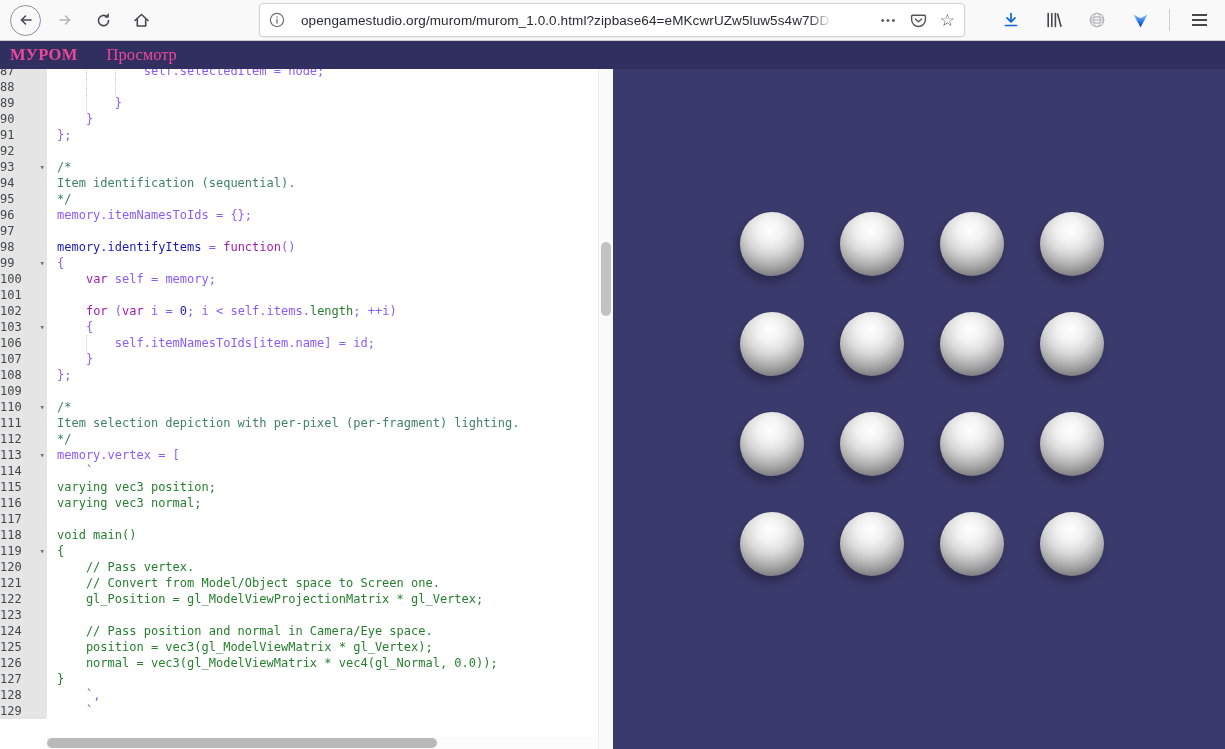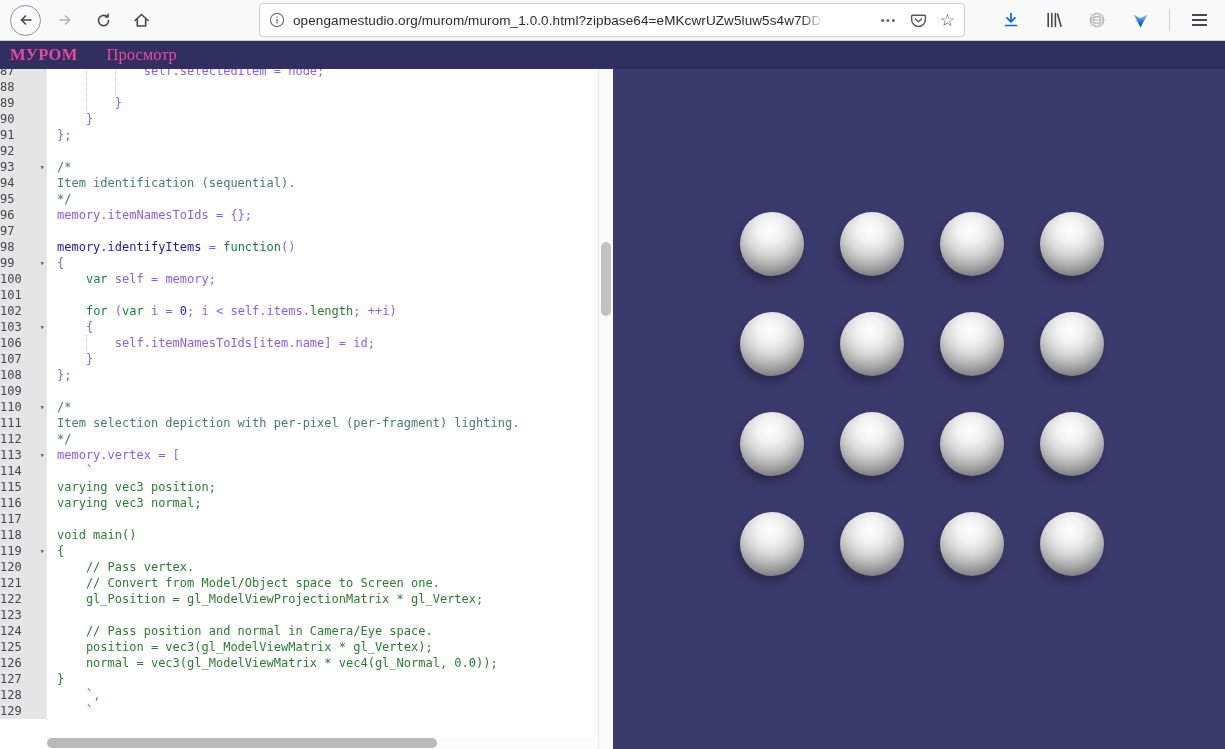--- a/index.html
+++ b/index.html
@@ -14,21 +14,21 @@
               justify-content:center; color:#47474d; }
   .back-circle { border:1px solid #8f8f9d; border-radius:50%; width:31px; height:31px; }
   svg.ic { display:block; }
   .stroke { fill:none; stroke:#47474d; stroke-width:1.6; stroke-linecap:round; stroke-linejoin:round; }
   .stroke-dim { fill:none; stroke:#b4b4b8; stroke-width:1.6; stroke-linecap:round; stroke-linejoin:round; }
   .stroke-blue { fill:none; stroke:#0a66e0; stroke-width:1.7; stroke-linecap:round; stroke-linejoin:round; }
   .stroke-gray { fill:none; stroke:#b4b4b8; stroke-width:1.1; }
 
   .urlbar { width:706px; height:29px; margin-left:104px; background:#fff;
             border:1px solid #cfcfd4; border-radius:4px; display:flex;
-            align-items:center; padding:16px 9px; box-shadow:0 1px 2px rgba(0,0,0,.04); }
+            align-items:center; padding:16px 9px; box-shadow:0 1px 2px rgba(0,0,0,.04);gap:8px; }
   .url-text { margin-left:8px; font-size:13.5px; color:#2a2a33; white-space:nowrap;
               overflow:hidden; position:relative; letter-spacing:.1px; }
   .url-text::after { content:""; position:absolute; right:0; top:0; bottom:0; width:28px;
               background:linear-gradient(90deg, rgba(255,255,255,0), #fff 80%); }
   .urlbar-right { margin-left:auto; display:flex; align-items:center; gap:13px; }
   .dots { color:#5c5c63; font-size:11px; letter-spacing:1.5px; }
   .star-glyph { font-size:17px; color:#55555c; line-height:1; }
 
   .rightgroup { margin-left:auto; display:flex; align-items:center; gap:15px; padding-right:4px; }
   .vdivider { width:1px; height:22px; background:#d0d0d3; }
@@ -45,21 +45,21 @@
   .content { display:flex; height:680px; }
   .editor { width:613px; position:relative; background:#fff; overflow:hidden; }
   .lines { margin-top:-6px; }
   .line { display:flex; height:16px; line-height:16px;
           font-family:"DejaVu Sans Mono", monospace; font-size:12px; white-space:pre; }
   .gut { flex:0 0 47px; background:#e5e5e5; color:#43464d; text-align:left;
          padding-right:13px; position:relative; }
   .fold { position:absolute; right:2px; top:0px; font-size:9px; color:#6e7280; }
   .codeln { position:relative; padding-left:10px; flex:1; }
   .guide { position:absolute; top:0; bottom:0; width:0; border-left:1px dotted #c9ccce; }
-  .p { color:#8b5cf6; } .k { color:#15803d; } .f { color:#1b1bb3; }
+  .p { color:#8b5cf6; } .k { color:#a21caf; } .f { color:#1b1bb3; }
   .n { color:#1b1bb3; } .c { color:#41806b; } .s { color:#267f2d; } .m { color:#2f7dab; }
 
   .vsb { position:absolute; top:0; right:0; width:15px; height:100%;
          background:#fafafa; border-left:1px solid #ebebeb; }
   .vsb-thumb { position:absolute; left:2px; width:10px; top:173px; height:74px;
          background:#c2c2c2; border-radius:5px; }
   .hsb { position:absolute; left:47px; right:15px; bottom:0; height:12px; background:#fcfcfc; }
   .hsb-thumb { position:absolute; left:0; top:1px; width:390px; height:10px;
          background:#b9b9b9; border-radius:5px; }
 

